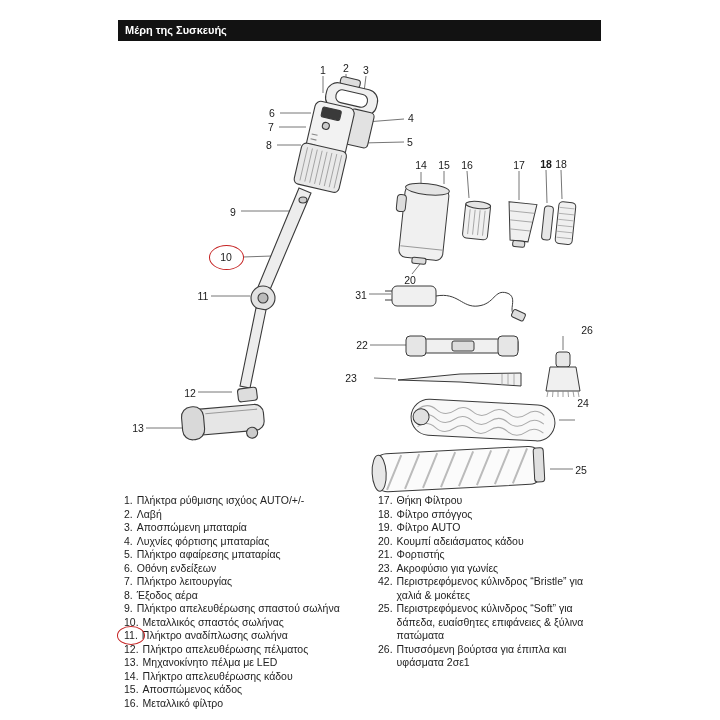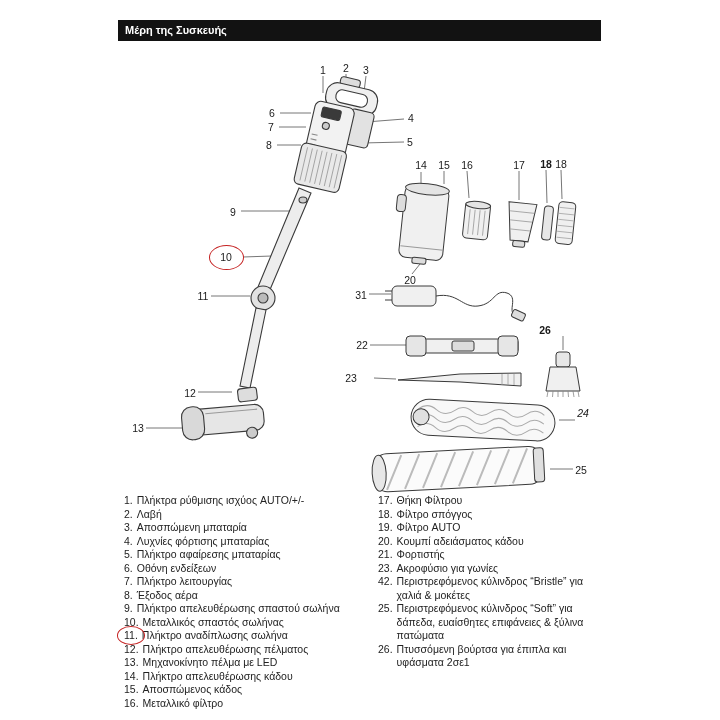--- a/index.html
+++ b/index.html
@@ -152,23 +152,23 @@
         <div class="callout" style="left: 412px; top: 158px;">14</div>
         <div class="callout" style="left: 435px; top: 158px;">15</div>
         <div class="callout" style="left: 458px; top: 158px;">16</div>
         <div class="callout" style="left: 510px; top: 158px;">17</div>
         <div class="callout" style="left: 537px; top: 157px; font-weight: bold;">18</div>
         <div class="callout" style="left: 552px; top: 157px;">18</div>
         <div class="callout" style="left: 401px; top: 273px;">20</div>
         <div class="callout" style="left: 352px; top: 288px;">31</div>
         <div class="callout" style="left: 353px; top: 338px;">22</div>
         <div class="callout" style="left: 342px; top: 371px;">23</div>
-        <div class="callout" style="left: 574px; top: 406px; font-style: italic;">24</div>
+        <div class="callout" style="left: 574px; top: 396px;">24</div>
         <div class="callout" style="left: 572px; top: 463px;">25</div>
-        <div class="callout" style="left: 536px; top: 323px; font-weight: bold;">26</div>
+        <div class="callout" style="left: 578px; top: 323px;">26</div>
       </div>
   </div>
 
   <div class="lists">
     <div class="col col-left" id="col-left">
         <div class="item">
           <span class="num">1.</span>
           <span class="txt">Πλήκτρα ρύθμισης ισχύος AUTO/+/-</span>
         </div>
         <div class="item">

